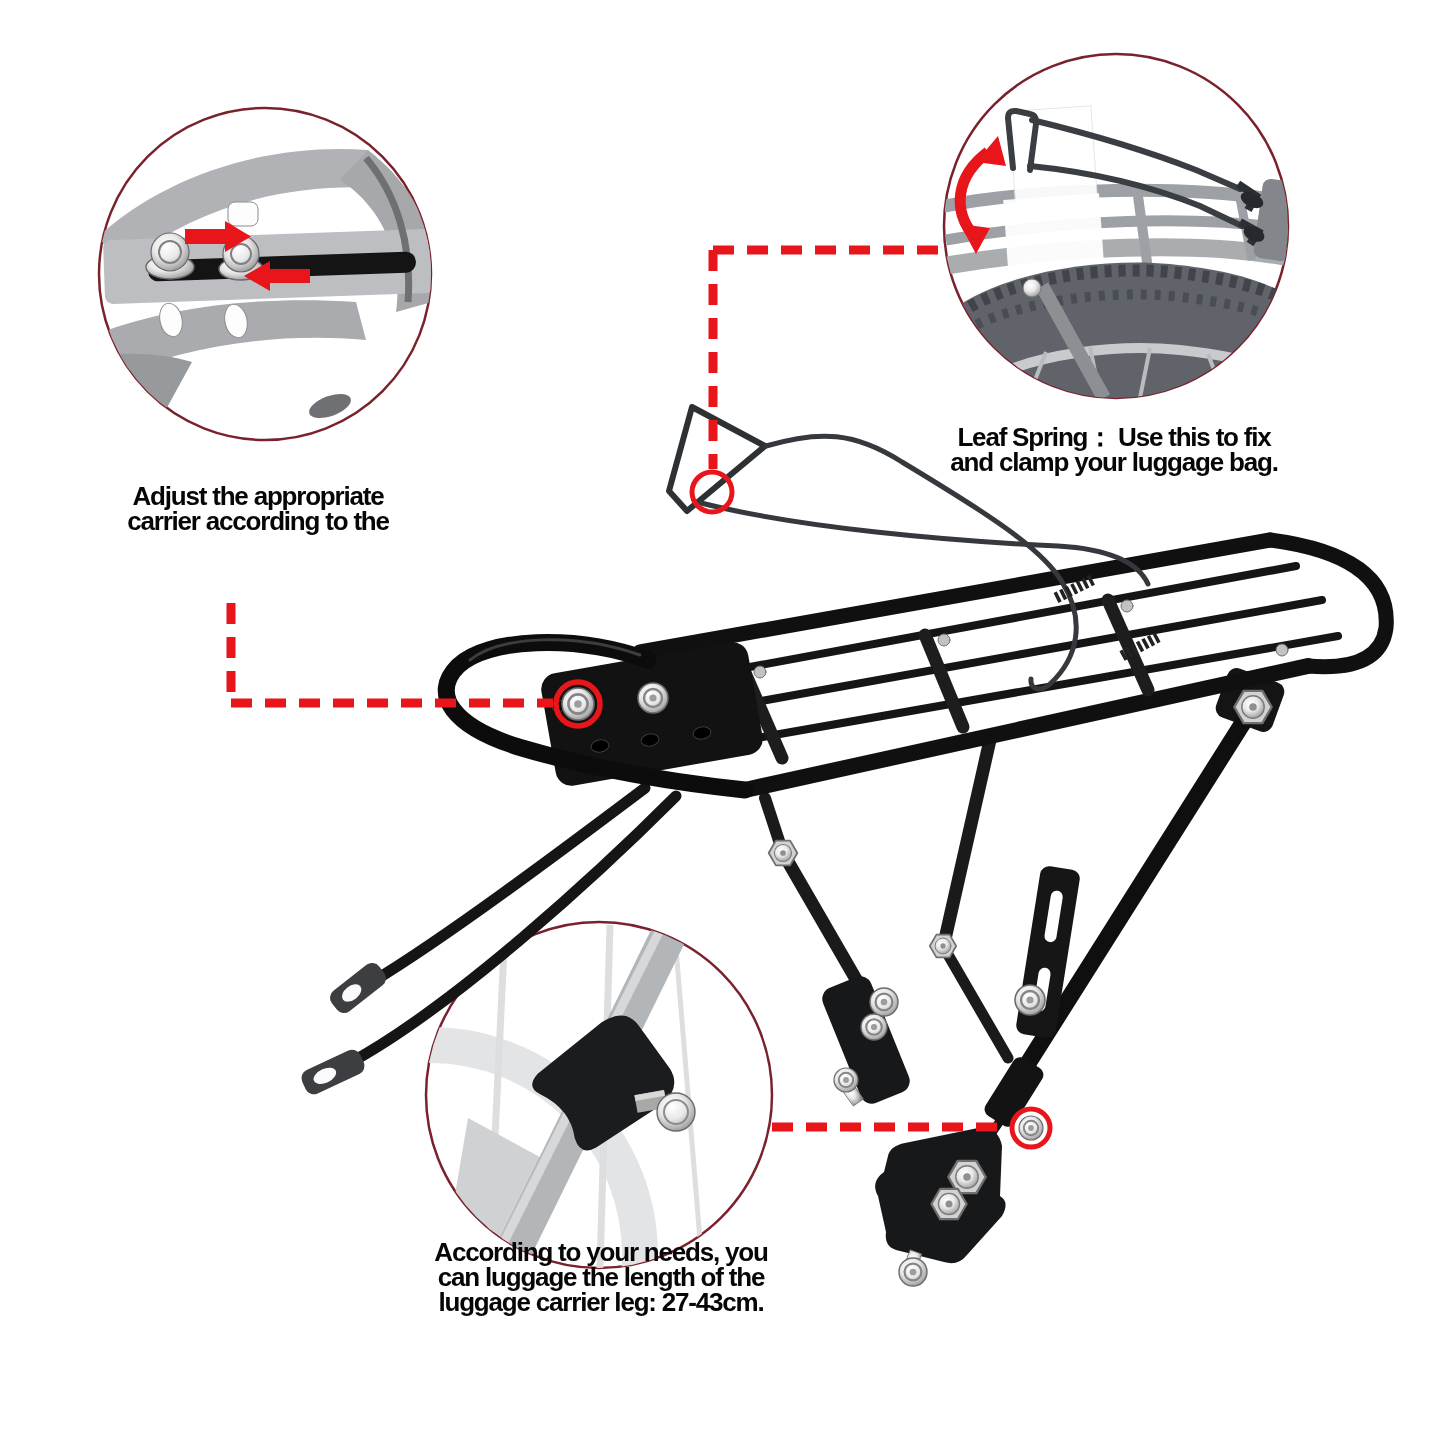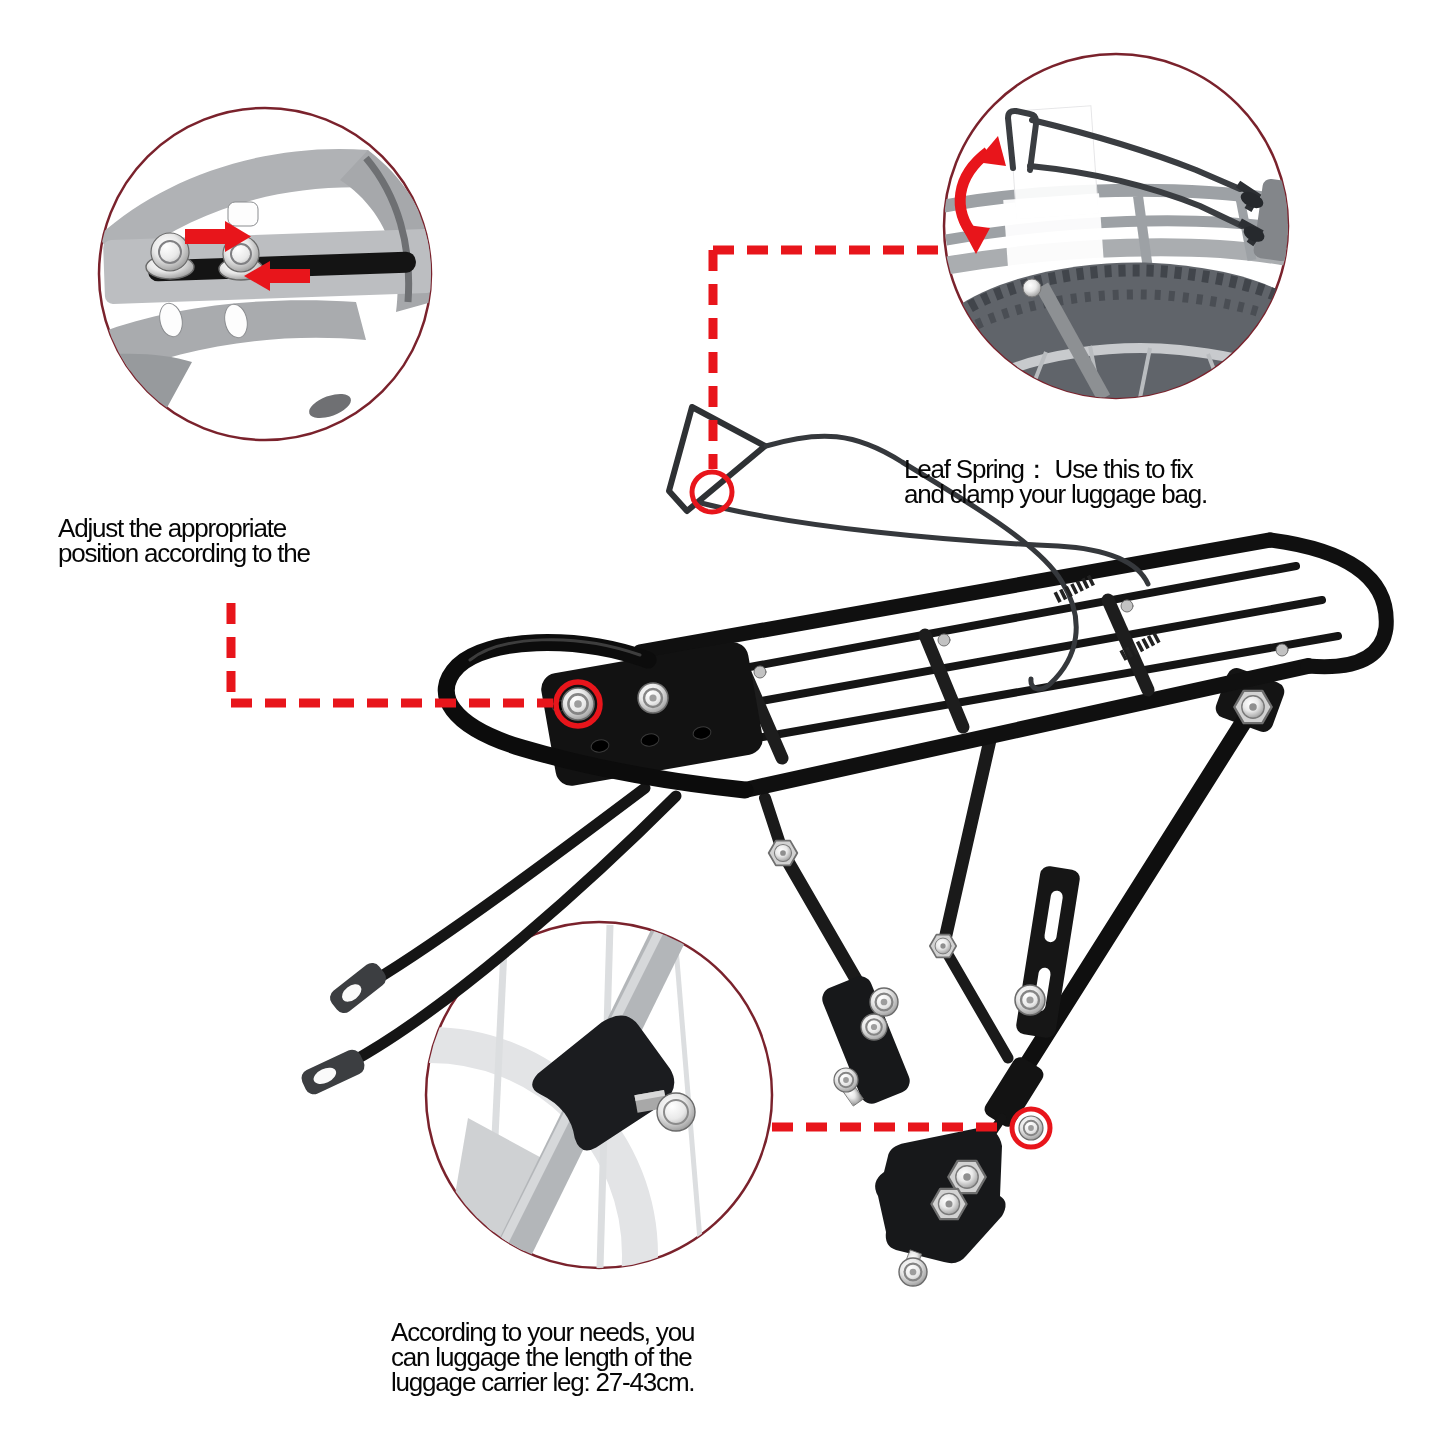--- a/index.html
+++ b/index.html
@@ -1,20 +1,20 @@
 <!DOCTYPE html>
 <html><head>
 <meta charset="utf-8">
 <style>
   html,body{margin:0;padding:0;background:#ffffff;}
   .stage{position:relative;width:1445px;height:1445px;background:#ffffff;overflow:hidden;
          font-family:"Liberation Sans", sans-serif;}
   .stage svg{position:absolute;left:0;top:0;}
-  .callout{position:absolute;text-align:left;font-weight:400;font-size:26px;
-           line-height:25px;letter-spacing:-1.2px;color:#060606;white-space:nowrap;margin-top:32px;}
+  .callout{position:absolute;text-align:center;font-weight:700;font-size:26px;
+           line-height:25px;letter-spacing:-1.2px;color:#060606;white-space:nowrap;}
 </style>
 </head>
 <body>
 
 <div class="stage">
 
 <svg width="1445" height="1445" viewBox="0 0 1445 1445">
   <defs>
     <radialGradient id="boltG" cx="40%" cy="35%" r="75%">
       <stop offset="0%" stop-color="#ffffff"></stop>
@@ -268,27 +268,27 @@
       <path d="M772 1127 L1008 1127"></path>
     </g>
     <circle cx="578" cy="704" r="22" stroke-width="5.5"></circle>
     <circle cx="712" cy="492" r="20" stroke-width="5"></circle>
     <circle cx="1031" cy="1128" r="19" stroke-width="5"></circle>
   </g>
 </svg>
 
 <div class="callout" style="left:58px;top:484px;width:400px;">
   <div>Adjust the appropriate</div>
-  <div>position according to the</div>
+  <div>carrier according to the</div>
 </div>
 
 <div class="callout" style="left:904px;top:425px;width:420px;">
   <div>Leaf Spring： Use this to fix</div>
   <div>and clamp your luggage bag.</div>
 </div>
 
-<div class="callout" style="left:391px;top:1288px;width:420px;">
+<div class="callout" style="left:391px;top:1240px;width:420px;">
   <div>According to your needs, you</div>
   <div>can luggage the length of the</div>
   <div>luggage carrier leg: 27-43cm.</div>
 </div>
 
 </div>
 
 </body></html>

